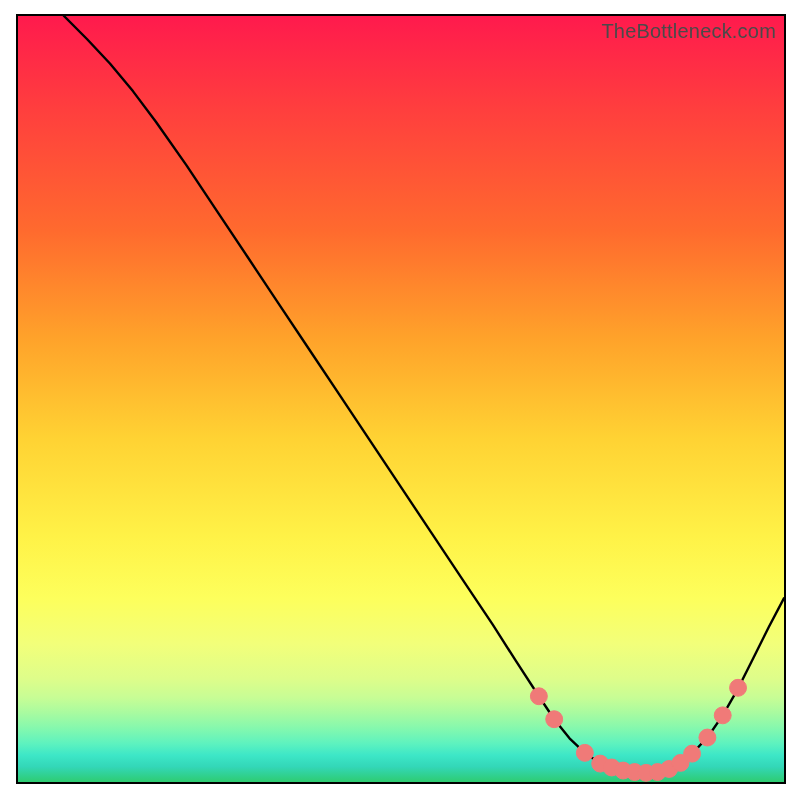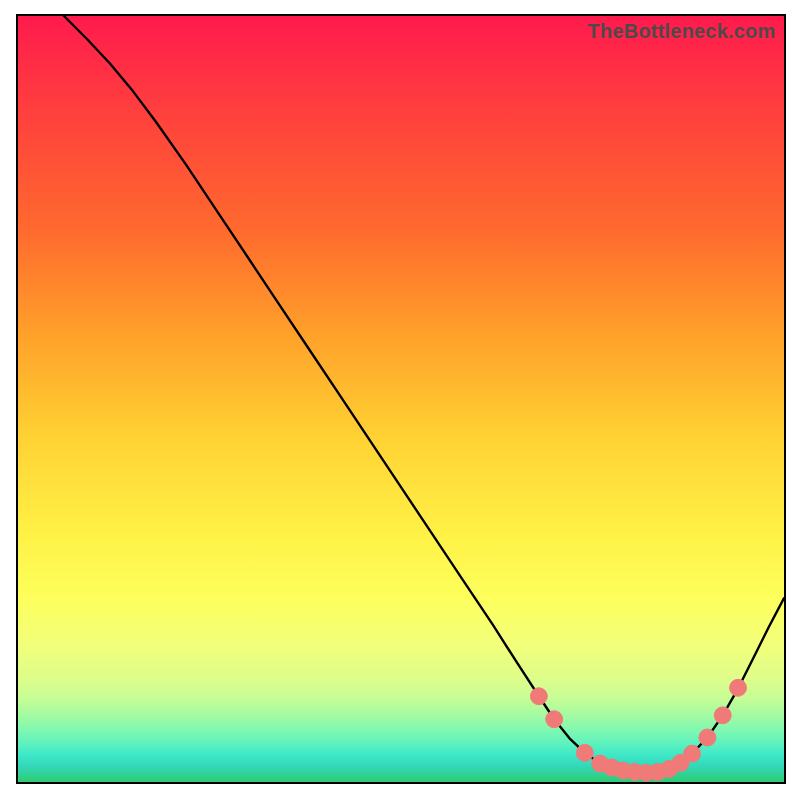--- a/index.html
+++ b/index.html
@@ -43,21 +43,21 @@
       #3de7c7 96.5%,
       #33d7b8 98%,
       #2ecc71 100%
     );
   }
   .watermark {
     position: absolute;
     top: 20px;
     right: 24px;
     font-size: 20px;
-    font-weight: 700;
+    font-weight: 400;
     color: #4a4a4a;
     letter-spacing: 0.2px;
     user-select: none;
   }
   svg.curve {
     position: absolute;
     inset: 0;
     width: 100%;
     height: 100%;
   }

